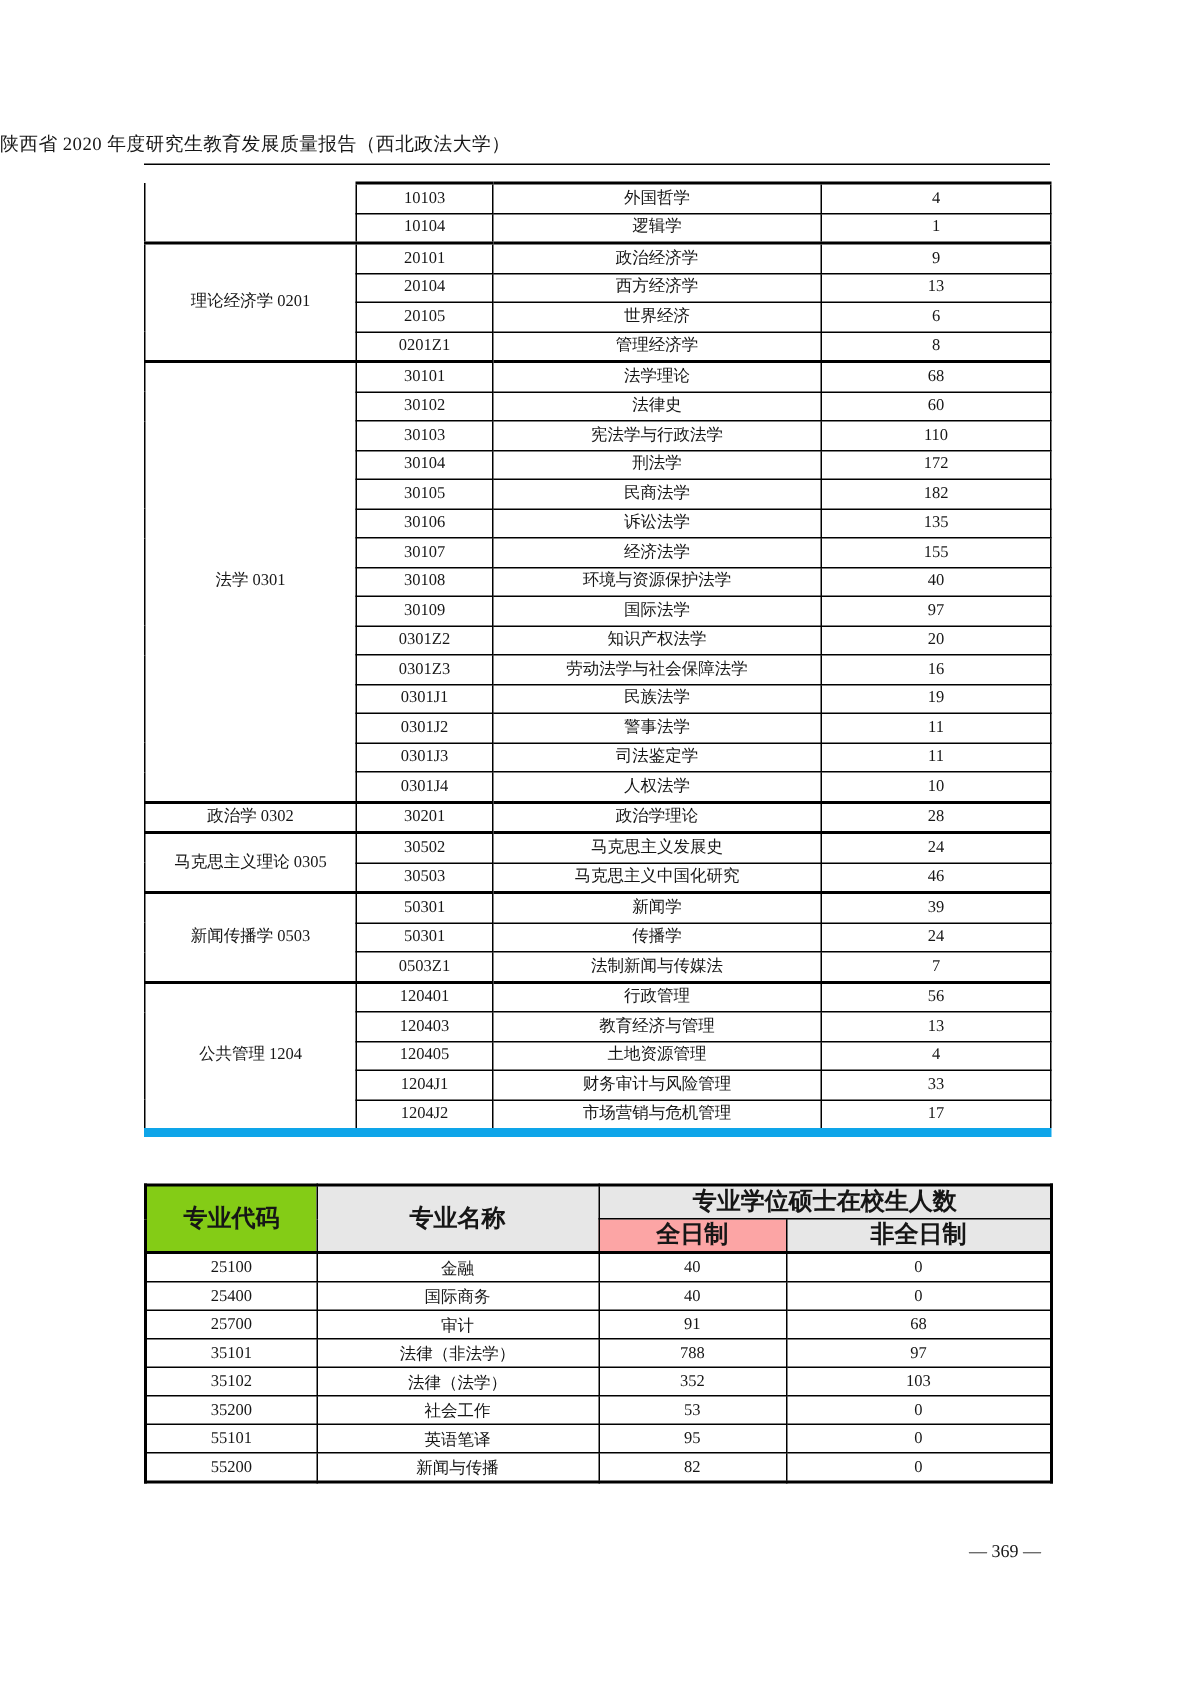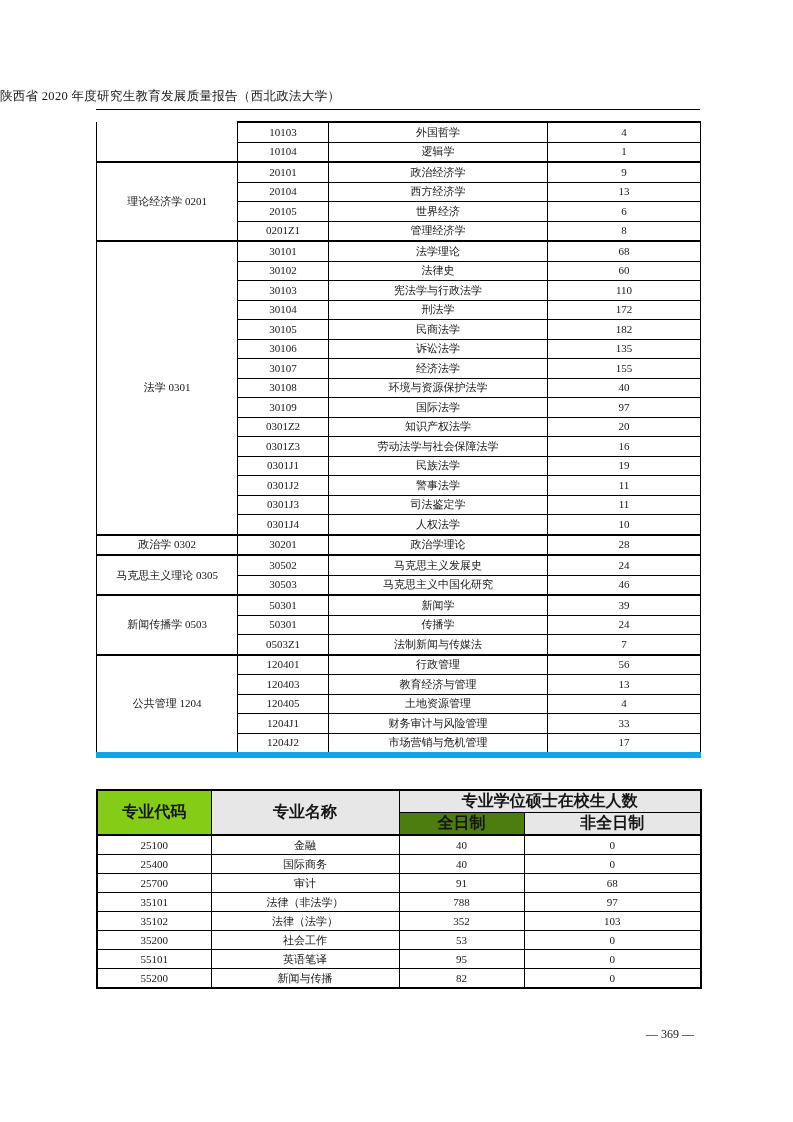--- a/index.html
+++ b/index.html
@@ -241,21 +241,21 @@
       <col style="width:125px">
         <col style="width:177px">
     </colgroup>
     <thead>
       <tr>
         <th rowspan="2" style="background: #84cc16;">专业代码</th>
         <th rowspan="2" style="background: rgb(231, 231, 231);">专业名称</th>
         <th colspan="2" style="background: rgb(231, 231, 231);">专业学位硕士在校生人数</th>
       </tr>
       <tr>
-        <th style="background: #4d7c0f;">全日制</th>
+        <th style="background: #fca5a5;">全日制</th>
         <th style="background: rgb(231, 231, 231); text-align: center;">非全日制</th>
       </tr>
     </thead>
     <tbody>
         <tr>
           <td>25100</td>
           <td>金融</td>
           <td>40</td>
           <td>0</td>
         </tr>

